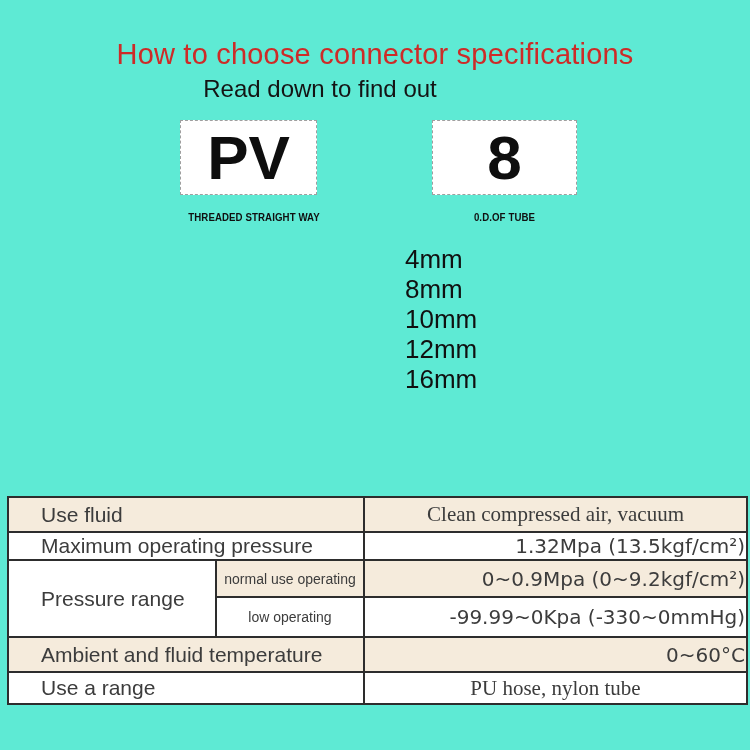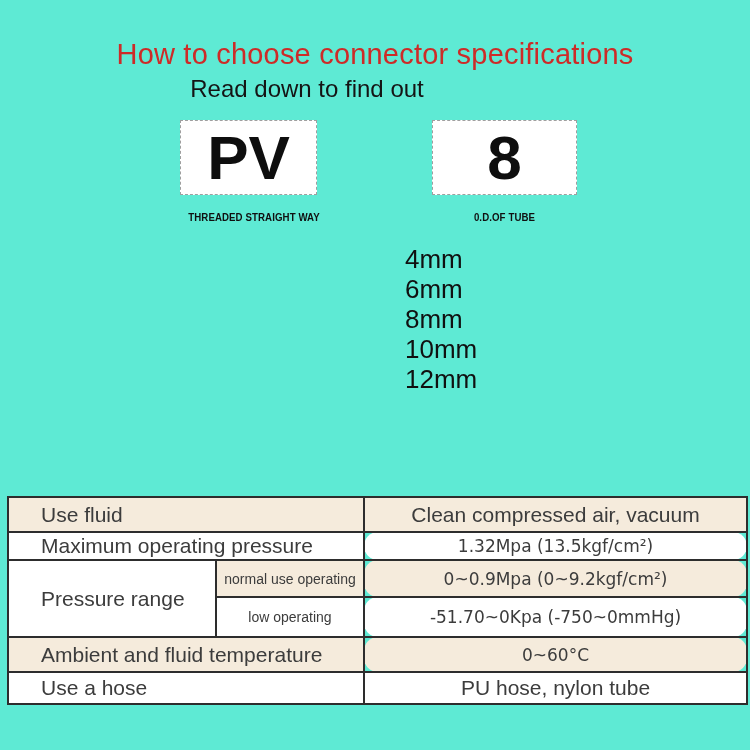--- a/index.html
+++ b/index.html
@@ -5,21 +5,21 @@
   html,body{margin:0;padding:0;background:#ffffff;}
   #app{
     position:relative;width:750px;height:750px;background:#5eead4;
     font-family:"Liberation Sans",sans-serif;overflow:hidden;
   }
   .page-title{
     position:absolute;top:38px;left:0;width:750px;text-align:center;
     font-size:29px;font-weight:500;color:#cd2b28;letter-spacing:0.2px;margin:0;
   }
   .page-subtitle{
-    position:absolute;top:75px;left:1px;width:612px;text-align:center;
+    position:absolute;top:75px;left:14px;width:612px;text-align:center;
     font-size:24px;font-weight:400;color:#141414;margin:0;
   }
   .code-box{
     position:absolute;top:120px;height:75px;
     border:1px dashed #9f9f9f;background:#ffffff;
     display:flex;align-items:center;justify-content:center;box-sizing:border-box;
   }
   .code-box-1{left:180px;width:137px;}
   .code-box-2{left:432px;width:145px;}
   .code-text{font-size:62px;font-weight:700;color:#0e0e0e;line-height:1;}
@@ -38,22 +38,22 @@
   table.spec{
     position:absolute;top:496px;left:7px;width:739px;
     border-collapse:collapse;table-layout:fixed;
   }
   table.spec td{
     border:2px solid #2d2d2d;color:#3c3c3c;box-sizing:border-box;
     overflow:hidden;white-space:nowrap;
   }
   td.lbl{font-size:21px;text-align:left;padding-left:32px;}
   td.sub{font-size:14px;text-align:center;}
-  td.val{font-size:17px;text-align:center;font-family:"DejaVu Sans",sans-serif;color:#3a3a3a;border-radius:14px;}
-  td.val-big{font-size:21px;text-align:center;font-family:Liberation Sans, sans-serif;}
+  td.val{font-size:20px;text-align:right;font-family:"DejaVu Sans",sans-serif;color:#3a3a3a;}
+  td.val-big{font-size:21px;text-align:center;font-family:Liberation Serif, serif;}
   .beige{background:#f5ebdc;}
   .white{background:#ffffff;}
   tr.r1{height:35px;} tr.r2{height:22px;} tr.r3{height:37px;}
   tr.r4{height:40px;} tr.r5{height:35px;} tr.r6{height:32px;}
 </style>
 </head>
 <body>
 
 <div id="app">
 
@@ -65,24 +65,24 @@
   </div>
   <div class="code-box code-box-2">
     <span class="code-text code-text-digit">8</span>
   </div>
 
   <div class="code-caption code-caption-1">THREADED STRAIGHT WAY</div>
   <div class="code-caption code-caption-2">0.D.OF TUBE</div>
 
   <div class="size-list">
     <div class="size-item">4mm</div>
-    <div class="size-item">6mm</div>
     <div class="size-item">8mm</div>
     <div class="size-item">10mm</div>
     <div class="size-item">12mm</div>
+    <div class="size-item">16mm</div>
   </div>
 
   <table class="spec">
     <colgroup>
         <col style="width:208px">
         <col style="width:148px">
         <col style="width:383px">
       </colgroup>
     <tbody>
         <tr class="r1">
@@ -93,26 +93,26 @@
       <td class="lbl white" colspan="2">Maximum operating pressure</td>
       <td class="val white">1.32Mpa (13.5kgf/cm²)</td>
     </tr>
     <tr class="r3">
       <td class="lbl white" rowspan="2">Pressure range</td>
       <td class="sub beige">normal use operating</td>
       <td class="val beige">0~0.9Mpa (0~9.2kgf/cm²)</td>
     </tr>
     <tr class="r4">
       <td class="sub white">low operating</td>
-      <td class="val white">-51.70~0Kpa (-750~0mmHg)</td>
+      <td class="val white">-99.99~0Kpa (-330~0mmHg)</td>
     </tr>
     <tr class="r5">
       <td class="lbl beige" colspan="2">Ambient and fluid temperature</td>
       <td class="val beige">0~60°C</td>
     </tr>
     <tr class="r6">
-      <td class="lbl white" colspan="2">Use a hose</td>
+      <td class="lbl white" colspan="2">Use a range</td>
       <td class="val-big white">PU hose, nylon tube</td>
     </tr>
   </tbody>
     </table>
 
 </div>
 
 </body></html>

